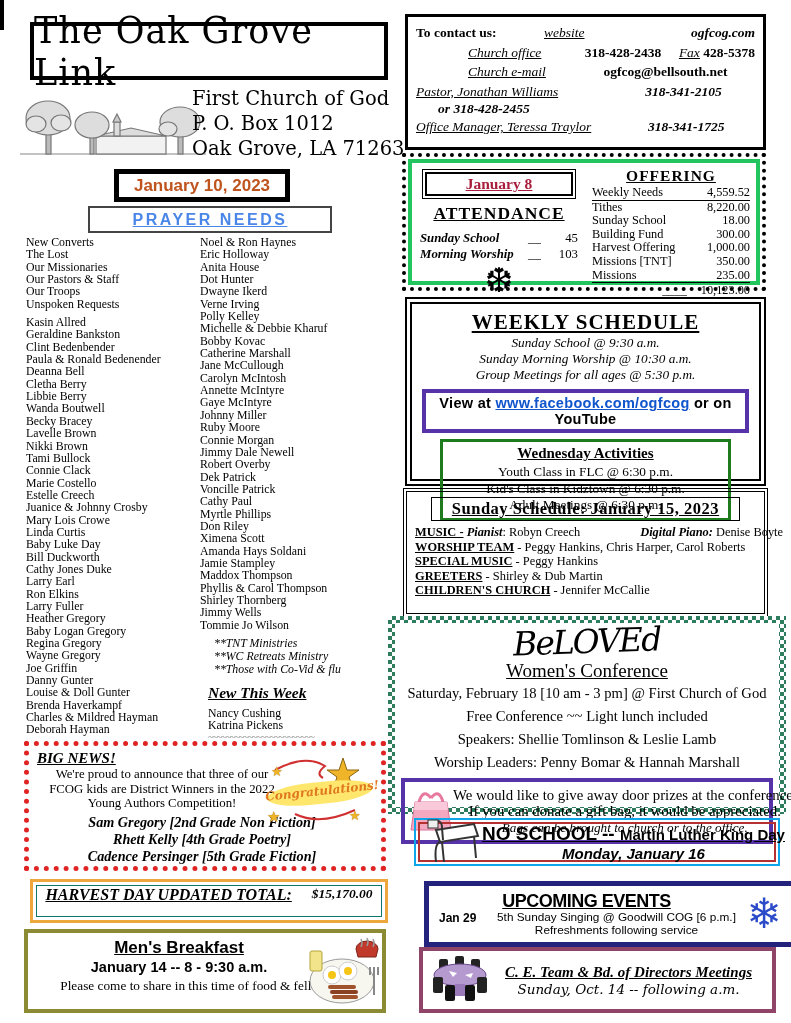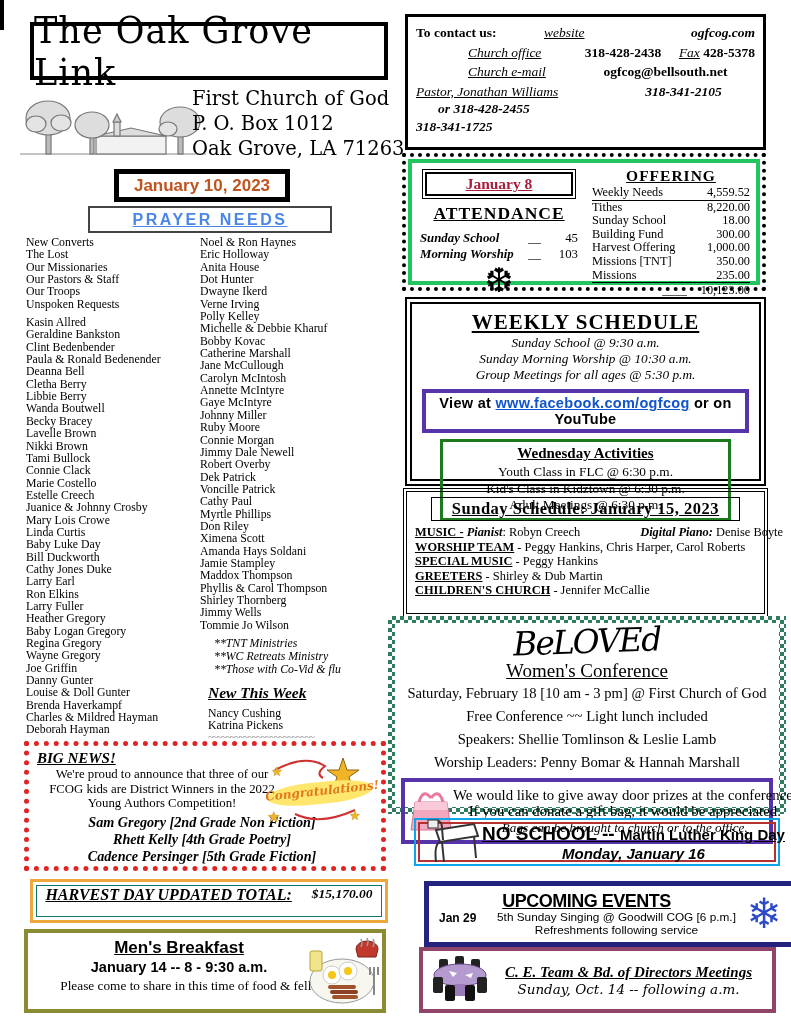--- a/index.html
+++ b/index.html
@@ -287,20 +287,21 @@
   </div>
   <div class="row">
     <span class="i u" style="width:196px;">Pastor, Jonathan Williams</span>
     <span class="bi" style="flex:1;text-align:center;">318-341-2105</span>
   </div>
   <div class="row" style="line-height:16px;">
     <span style="width:22px;"></span>
     <span class="bi">or  318-428-2455</span>
   </div>
   <div class="row">
+    <span class="i u" style="width:232px;">Office Manager, Teressa Traylor</span>
     <span class="bi">318-341-1725</span>
   </div>
 </div>
 
 <div class="abs" id="att-box">
   <div id="att-in">
     <div id="att-left">
       <div id="jan8">
           <div class="in2"><span>January 8</span></div>
         </div>

